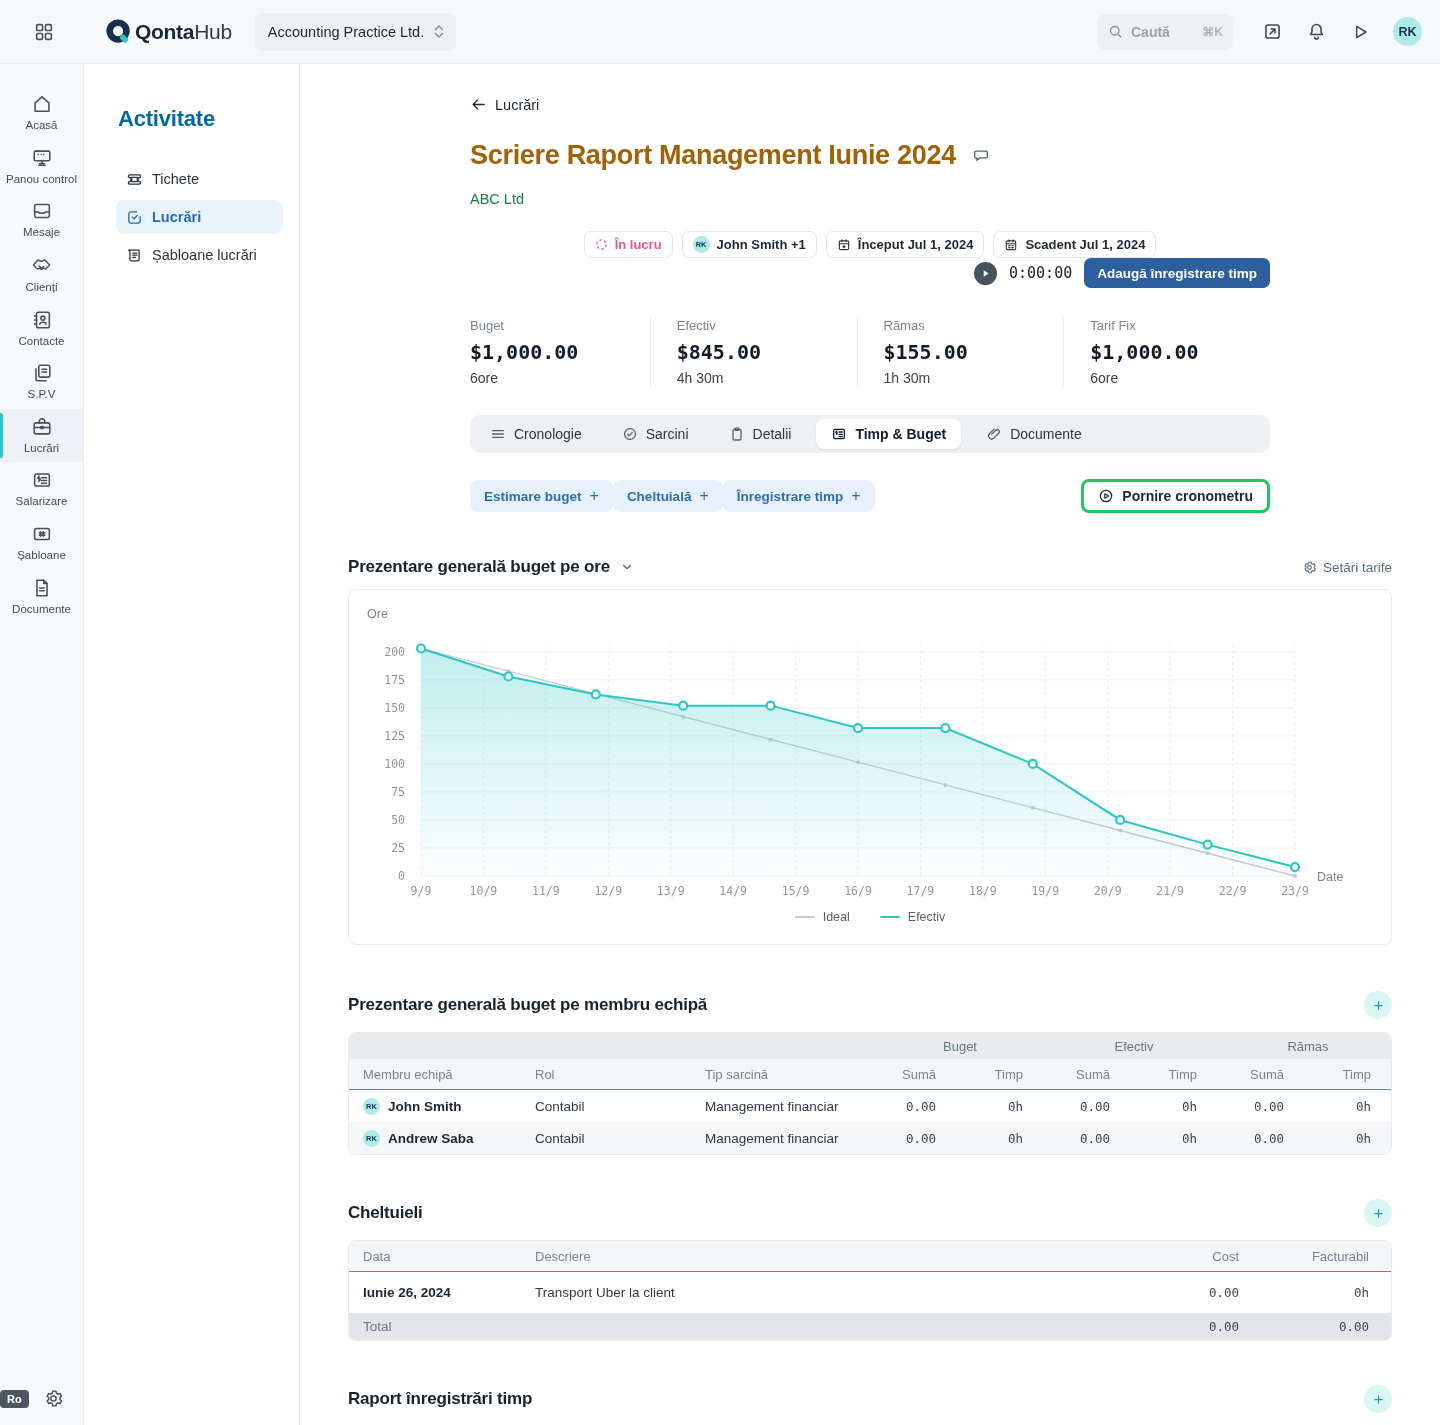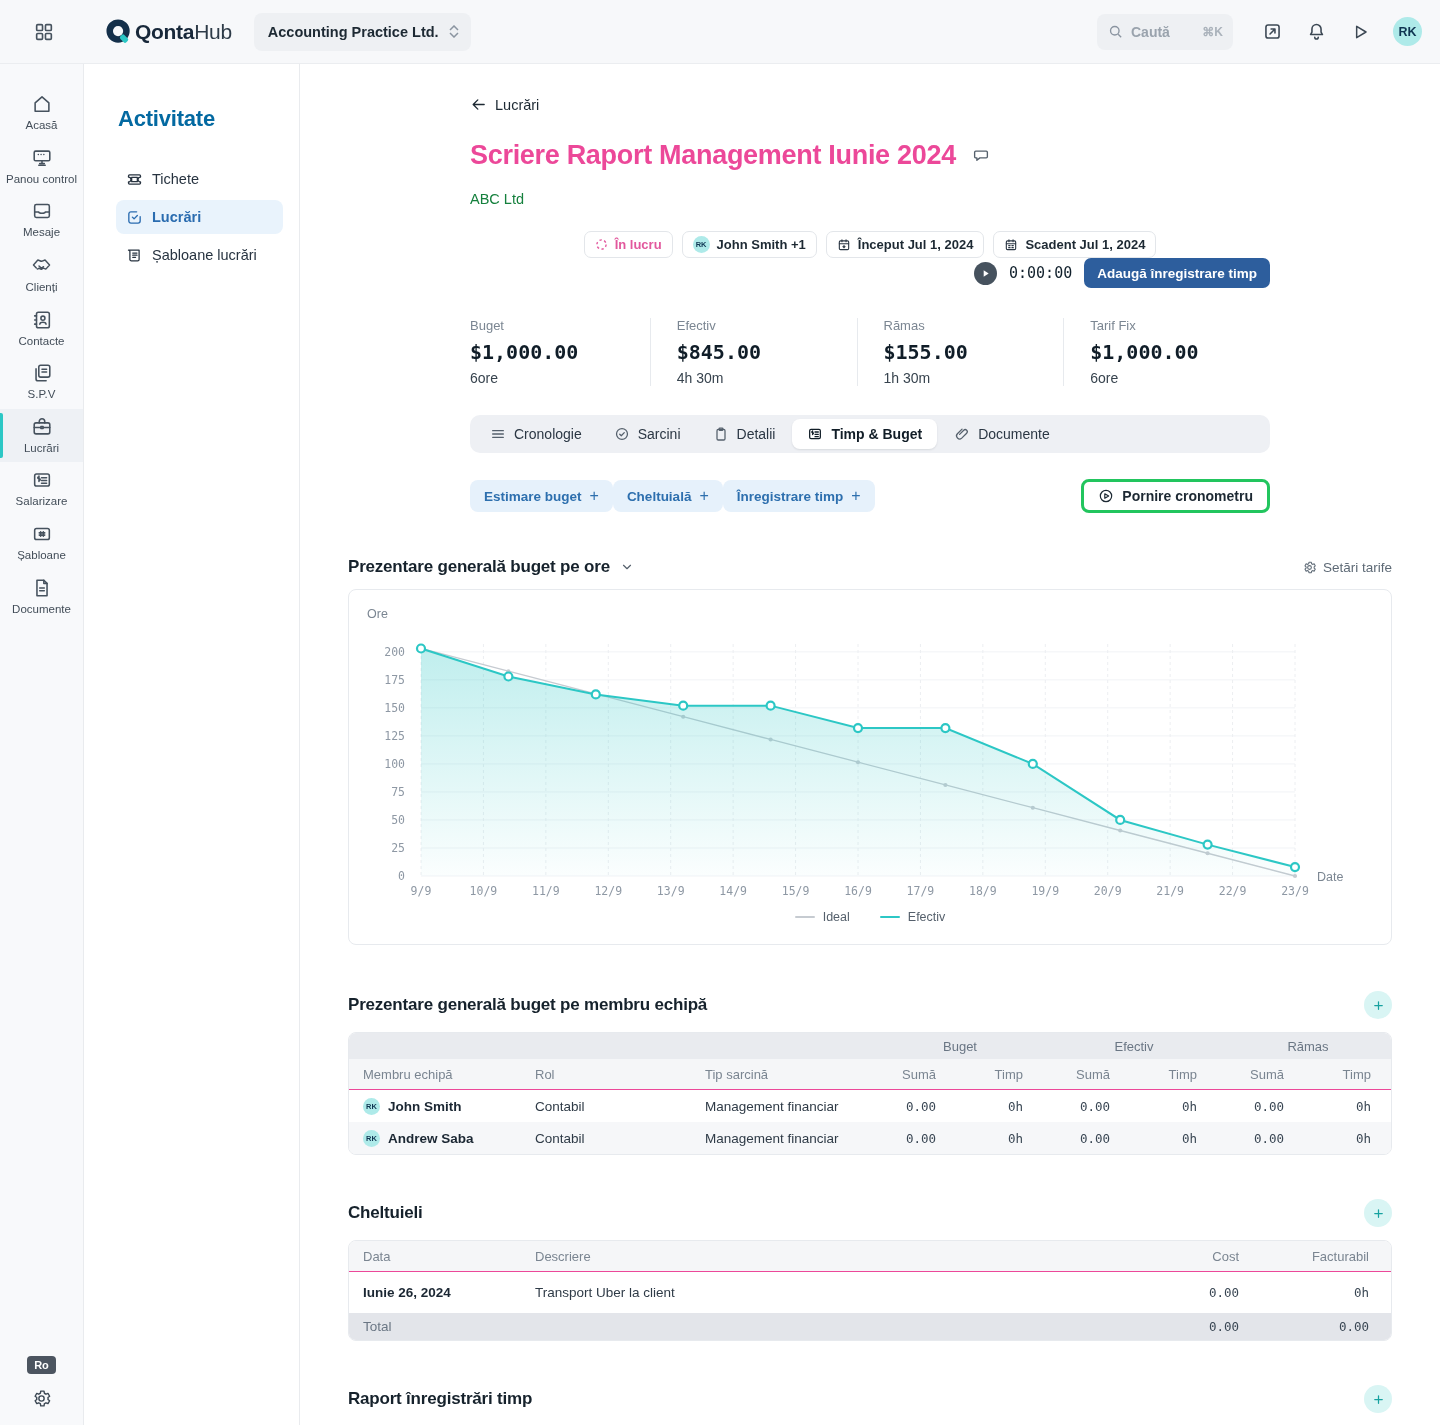--- a/index.html
+++ b/index.html
@@ -10,73 +10,73 @@
 
   
   .topbar { height:64px; background:#f7f8fa; border-bottom:1px solid #ebedf0; display:flex; align-items:center; padding:0 18px 0 28px; }
   .grid-btn { width:32px; height:32px; display:flex; align-items:center; justify-content:center; color:#46525e; cursor:pointer; }
   .logo { display:flex; align-items:center; margin-left:46px; gap:1px; }
   .logo-q { width:26px; height:26px; margin-right:2px; }
   .logo-text { font-size:21px; letter-spacing:-0.3px; }
   .logo-text b { color:#18283a; font-weight:700; }
   .logo-text span { color:#2e3b48; font-weight:400; }
   .workspace { margin-left:22px; height:38px; background:#eef0f3; border-radius:8px; display:flex; align-items:center; gap:10px; padding:0 12px 0 14px; cursor:pointer; }
-  .workspace-label { font-size:14.5px; color:#1d2933; font-weight:700; }
+  .workspace-label { font-size:14.5px; color:#1d2933; font-weight:400; }
   .workspace-chevrons { color:#8a94a0; display:flex; flex-direction:column; gap:1px; }
   .topbar-right { margin-left:auto; display:flex; align-items:center; gap:6px; }
   .searchbox { width:136px; height:36px; background:#eef0f3; border-radius:8px; display:flex; align-items:center; padding:0 10px; gap:7px; margin-right:14px; cursor:text;font-weight:bold; }
   .search-ph { font-size:14px; color:#9aa3ad; flex:1; }
   .search-kbd { font-size:12px; color:#aab2bb; }
   .icon-btn { width:38px; height:38px; border-radius:50%; display:flex; align-items:center; justify-content:center; color:#3c4854; cursor:pointer; }
   .avatar { width:29px; height:29px; border-radius:50%; background:#aeeae9; color:#0f3552; font-weight:700; font-size:12.5px; display:flex; align-items:center; justify-content:center; margin-left:8px; cursor:pointer; }
 
   
   .shell { display:flex; height:1361px; }
   .rail { width:84px; background:#f8f9fb; border-right:1px solid #e9ebee; display:flex; flex-direction:column; align-items:stretch; padding-top:22px; position:relative; }
   .rail-item { display:flex; flex-direction:column; align-items:center; gap:4px; padding:7px 0 8px; color:#46525e; cursor:pointer; position:relative; }
   .rail-item .lbl { font-size:11.5px; color:#424d58; line-height:1.1; text-align:center; }
   .rail-item.active { background:#eef1f5; }
   .rail-item.active::before { content:""; position:absolute; left:0; top:4px; bottom:4px; width:3px; background:#2cc7c5; border-radius:0 2px 2px 0; }
-  .rail-bottom { margin-top:auto; display:flex; flex-direction:column; align-items:center; gap:14px; padding-bottom:16px; }
+  .rail-bottom { margin-top:auto; display:flex; flex-direction:row; align-items:center; gap:14px; padding-bottom:16px; }
   .lang-badge { background:#4c5560; color:#fff; font-size:11px; font-weight:600; border-radius:4px; padding:3px 7px; cursor:pointer; }
 
   .subnav { width:216px; background:#ffffff; border-right:1px solid #e9ebee; padding:42px 16px 0 34px; }
   .subnav-title { font-size:22px; font-weight:700; color:#0369a1; letter-spacing:-0.2px; }
   .subnav-items { margin-top:30px; display:flex; flex-direction:column; gap:4px; margin-left:-2px; }
   .subnav-item { display:flex; align-items:center; gap:9px; height:34px; padding:0 10px; border-radius:8px; font-size:14.5px; color:#273340; cursor:pointer; }
   .subnav-item.active { background:#e9f3fc; color:#2a6cb0; font-weight:600; }
 
   
   .main { flex:1; background:#ffffff; overflow:hidden; }
   .container { width:1044px; margin:0 auto; padding-top:32px; }
   .headblock { width:800px; margin:0 auto; }
 
   .breadcrumb { display:flex; align-items:center; gap:8px; font-size:14.5px; color:#1d2933; cursor:pointer; }
   .title-row { margin-top:27px; display:flex; align-items:center; gap:16px; }
-  .page-title { font-size:27px; font-weight:700; color:#ec4899; letter-spacing:-0.3px; }
+  .page-title { font-size:27px; font-weight:700; color:#a16207; letter-spacing:-0.3px; }
   .client { margin-top:20px; font-size:14.5px; color:#15803d; }
 
   .meta-row { margin-top:24px; display:flex; align-items:center;flex-direction:column; }
   .badges { display:flex; gap:9px; }
   .badge { height:27px; border:1px solid #e3e6ea; border-radius:7px; background:#fff; display:flex; align-items:center; gap:7px; padding:0 10px; font-size:13px; color:#1d2933; font-weight:600; }
   .badge.status { color:#e2589d; }
   .mini-avatar { width:17px; height:17px; border-radius:50%; background:#aeeae9; color:#0f3552; font-weight:700; font-size:7.5px; display:flex; align-items:center; justify-content:center; }
   .timer-group { margin-left:auto; display:flex; align-items:center; gap:12px; }
   .timer-play { width:23px; height:23px; border-radius:50%; background:#46525e; display:flex; align-items:center; justify-content:center; cursor:pointer; }
   .timer-value { font-size:15px; color:#11202c; }
   .btn-primary { height:30px; background:#2d5e9d; color:#fff; border:none; border-radius:7px; font-size:13.5px; font-weight:600; padding:0 13px; cursor:pointer; font-family:inherit; }
 
   .stats { margin-top:30px; display:flex; }
   .stat { flex:1; }
   .stat + .stat { border-left:1px solid #e7eaee; padding-left:26px; }
   .stat-label { font-size:13px; color:#7b8692; }
   .stat-amount { margin-top:7px; font-size:20px; font-weight:700; color:#101d28; }
   .stat-time { margin-top:6px; font-size:14px; color:#37434e; }
 
-  .tabsbar { margin-top:29px; background:#eef0f4; border-radius:10px; height:38px; display:flex; align-items:center; padding:12px 5px; gap:2px; }
+  .tabsbar { margin-top:29px; background:#eef0f4; border-radius:10px; height:38px; display:flex; align-items:center; padding:12px 5px; gap:10px; }
   .tab { height:30px; display:flex; align-items:center; gap:8px; padding:0 15px; border-radius:8px; font-size:14px; color:#2b3募744; color:#2b3744; cursor:pointer; }
   .tab .ticon { color:#55606c; display:flex; }
   .tab.active { background:#ffffff; font-weight:700; color:#111d27; box-shadow:0 1px 2px rgba(20,30,40,.10); }
 
   .actions-row { margin-top:26px; display:flex; align-items:center; }
   .pill { height:32px; background:#e6f1fb; color:#2d6fae; border:none; border-radius:8px; font-size:13.5px; font-weight:600; display:flex; align-items:center; gap:8px; padding:0 14px; cursor:pointer; font-family:inherit; }
   .pill .plus { font-size:16px; font-weight:400; }
   .btn-outline { margin-left:auto; height:34px; background:#fff; border:3px solid #22c55e; border-radius:8px; display:flex; align-items:center; gap:8px; padding:0 14px; font-size:14px; font-weight:600; color:#1d2933; cursor:pointer; font-family:inherit; }
 
   

